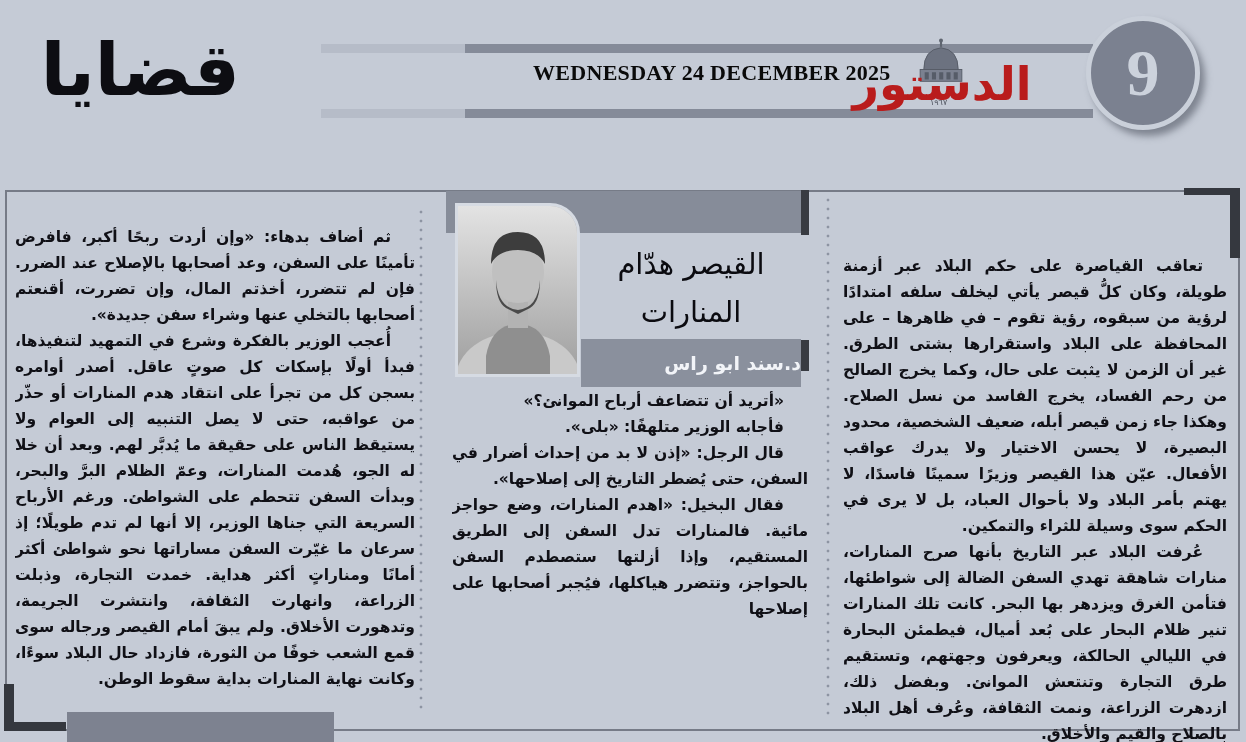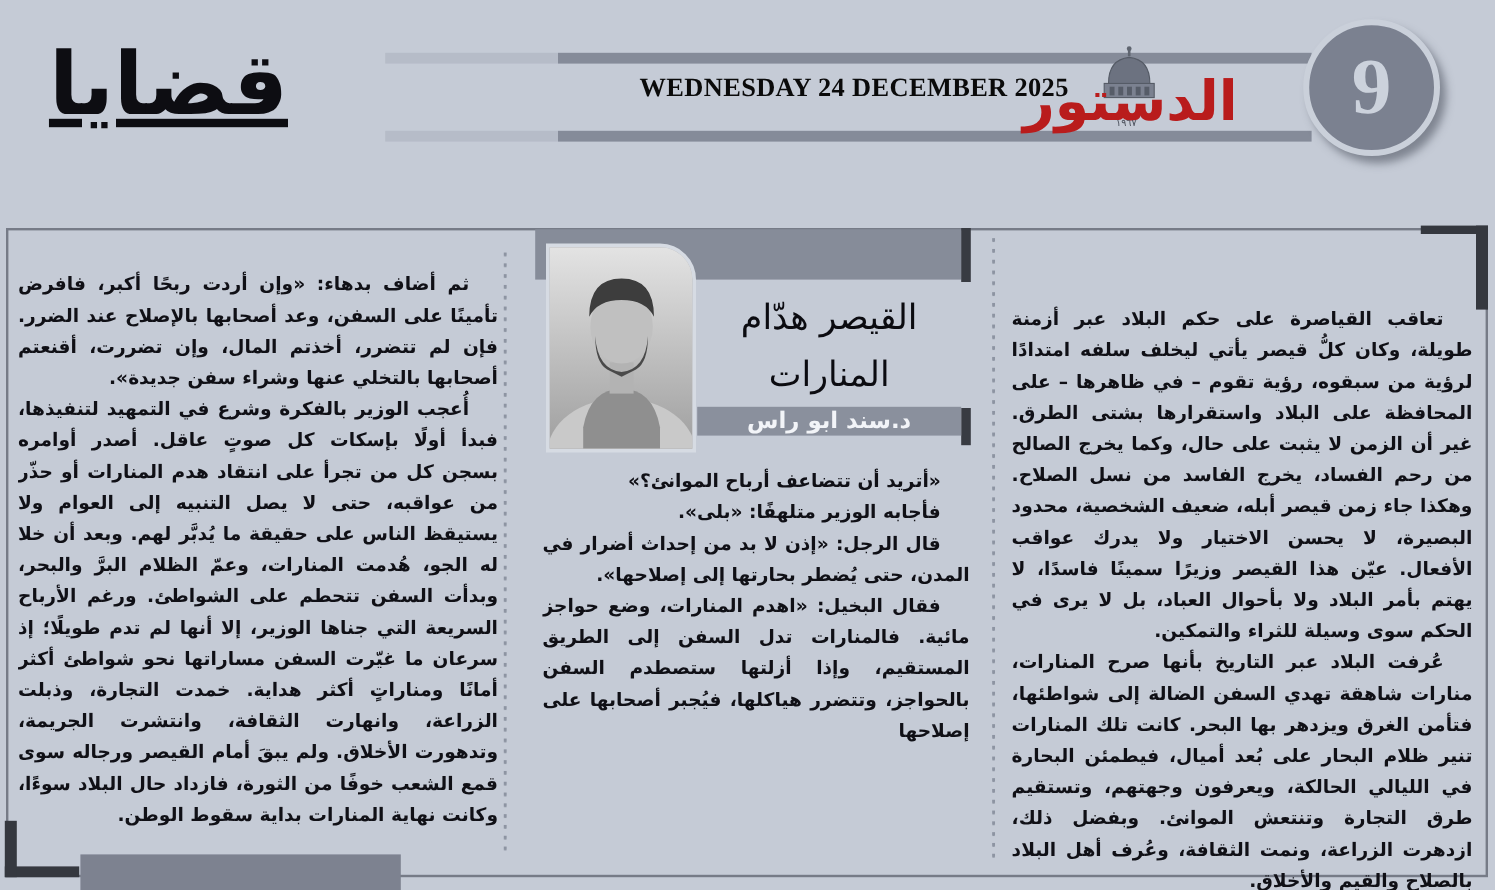--- a/index.html
+++ b/index.html
@@ -4,21 +4,21 @@
 <style>
   html,body{margin:0;padding:0;}
   body{
     width:1246px;height:742px;position:relative;overflow:hidden;
     background:#c5cbd6;
     font-family:"DejaVu Sans", sans-serif;
   }
   
   .section-label{
     position:absolute;left:30px;top:18px;width:210px;
-    font-size:72px;font-weight:bold;color:#0d0d12;direction:rtl;line-height:105px;text-decoration:underline;
+    font-size:72px;font-weight:bold;color:#0d0d12;direction:rtl;line-height:105px;
   }
   .hbar{position:absolute;height:9px;}
   .hbar.light{background:#b6bcc8;}
   .hbar.dark{background:#858b99;}
   .bar-top-light{left:321px;top:44px;width:144px;}
   .bar-top-dark{left:465px;top:44px;width:628px;}
   .bar-bot-light{left:321px;top:109px;width:144px;}
   .bar-bot-dark{left:465px;top:109px;width:628px;}
   .date-text{
     position:absolute;left:533px;top:60px;width:290px;text-align:center;
@@ -68,22 +68,22 @@
   .band-tick-2{position:absolute;left:801px;top:340px;width:8px;height:31px;background:#383b42;}
   .photo{
     position:absolute;left:455px;top:203px;width:119px;height:168px;
     border:3px solid #d6dbe3;border-top-right-radius:30px;overflow:hidden;background:#b9b9b9;
   }
   .title{
     position:absolute;left:582px;top:240px;width:218px;direction:rtl;text-align:center;
     font-size:29px;font-weight:normal;color:#0b0b10;line-height:48px;
   }
   .author-band{
-    position:absolute;left:581px;top:339px;width:220px;height:24px;background:#8a909d;
-    display:flex;align-items:center;justify-content:center;
+    position:absolute;left:581px;top:339px;width:220px;height:48px;background:#8a909d;
+    display:flex;align-items:center;
     color:#f2f4f8;font-size:19px;font-weight:bold;direction:rtl;
   }
   
   .col{
     position:absolute;direction:rtl;text-align:justify;overflow:hidden;
     font-size:15.5px;font-weight:bold;color:#101016;line-height:26px;
   }
   .col p{margin:0;text-indent:24px;}
   .col-right{left:843px;top:216px;width:384px;height:498px;margin-top:37px;}
   .col-middle{left:452px;top:388px;width:356px;height:330px;}
@@ -161,20 +161,20 @@
 
 <div class="col col-right">
   <p>تعاقب القياصرة على حكم البلاد عبر أزمنة طويلة، وكان كلُّ قيصر يأتي ليخلف سلفه امتدادًا لرؤية من سبقوه، رؤية تقوم – في ظاهرها – على المحافظة على البلاد واستقرارها بشتى الطرق. غير أن الزمن لا يثبت على حال، وكما يخرج الصالح من رحم الفساد، يخرج الفاسد من نسل الصلاح. وهكذا جاء زمن قيصر أبله، ضعيف الشخصية، محدود البصيرة، لا يحسن الاختيار ولا يدرك عواقب الأفعال. عيّن هذا القيصر وزيرًا سمينًا فاسدًا، لا يهتم بأمر البلاد ولا بأحوال العباد، بل لا يرى في الحكم سوى وسيلة للثراء والتمكين.</p>
   <p>عُرفت البلاد عبر التاريخ بأنها صرح المنارات، منارات شاهقة تهدي السفن الضالة إلى شواطئها، فتأمن الغرق ويزدهر بها البحر. كانت تلك المنارات تنير ظلام البحار على بُعد أميال، فيطمئن البحارة في الليالي الحالكة، ويعرفون وجهتهم، وتستقيم طرق التجارة وتنتعش الموانئ. وبفضل ذلك، ازدهرت الزراعة، ونمت الثقافة، وعُرف أهل البلاد بالصلاح والقيم والأخلاق.</p>
   <p>ولم تكن المنارات تبدد عتمة البحار وحدها، بل كانت تنير عتمة المدن كذلك. فالضوء كان حارسًا صامتًا، يقلّل الجريمة ويمنع المجرمين من الاختباء، إذ إن العتمة كانت دائمًا ستارًا للشرور. غير أن هذا التوازن لم يدم طويلا.</p>
 </div>
 
 <div class="col col-middle">
   <p>«أتريد أن تتضاعف أرباح الموانئ؟»</p>
   <p>فأجابه الوزير متلهفًا: «بلى».</p>
-  <p>قال الرجل: «إذن لا بد من إحداث أضرار في المدن، حتى يُضطر بحارتها إلى إصلاحها».</p>
+  <p>قال الرجل: «إذن لا بد من إحداث أضرار في السفن، حتى يُضطر التاريخ إلى إصلاحها».</p>
   <p>فقال البخيل: «اهدم المنارات، وضع حواجز مائية. فالمنارات تدل السفن إلى الطريق المستقيم، وإذا أزلتها ستصطدم السفن بالحواجز، وتتضرر هياكلها، فيُجبر أصحابها على إصلاحها</p>
 </div>
 
 <div class="col col-left">
   <p>ثم أضاف بدهاء: «وإن أردت ربحًا أكبر، فافرض تأمينًا على السفن، وعد أصحابها بالإصلاح عند الضرر. فإن لم تتضرر، أخذتم المال، وإن تضررت، أقنعتم أصحابها بالتخلي عنها وشراء سفن جديدة».</p>
   <p>أُعجب الوزير بالفكرة وشرع في التمهيد لتنفيذها، فبدأ أولًا بإسكات كل صوتٍ عاقل. أصدر أوامره بسجن كل من تجرأ على انتقاد هدم المنارات أو حذّر من عواقبه، حتى لا يصل التنبيه إلى العوام ولا يستيقظ الناس على حقيقة ما يُدبَّر لهم. وبعد أن خلا له الجو، هُدمت المنارات، وعمّ الظلام البرَّ والبحر، وبدأت السفن تتحطم على الشواطئ. ورغم الأرباح السريعة التي جناها الوزير، إلا أنها لم تدم طويلًا؛ إذ سرعان ما غيّرت السفن مساراتها نحو شواطئ أكثر أمانًا ومناراتٍ أكثر هداية. خمدت التجارة، وذبلت الزراعة، وانهارت الثقافة، وانتشرت الجريمة، وتدهورت الأخلاق. ولم يبقَ أمام القيصر ورجاله سوى قمع الشعب خوفًا من الثورة، فازداد حال البلاد سوءًا، وكانت نهاية المنارات بداية سقوط الوطن.</p>
 </div>
 
 </body></html>

